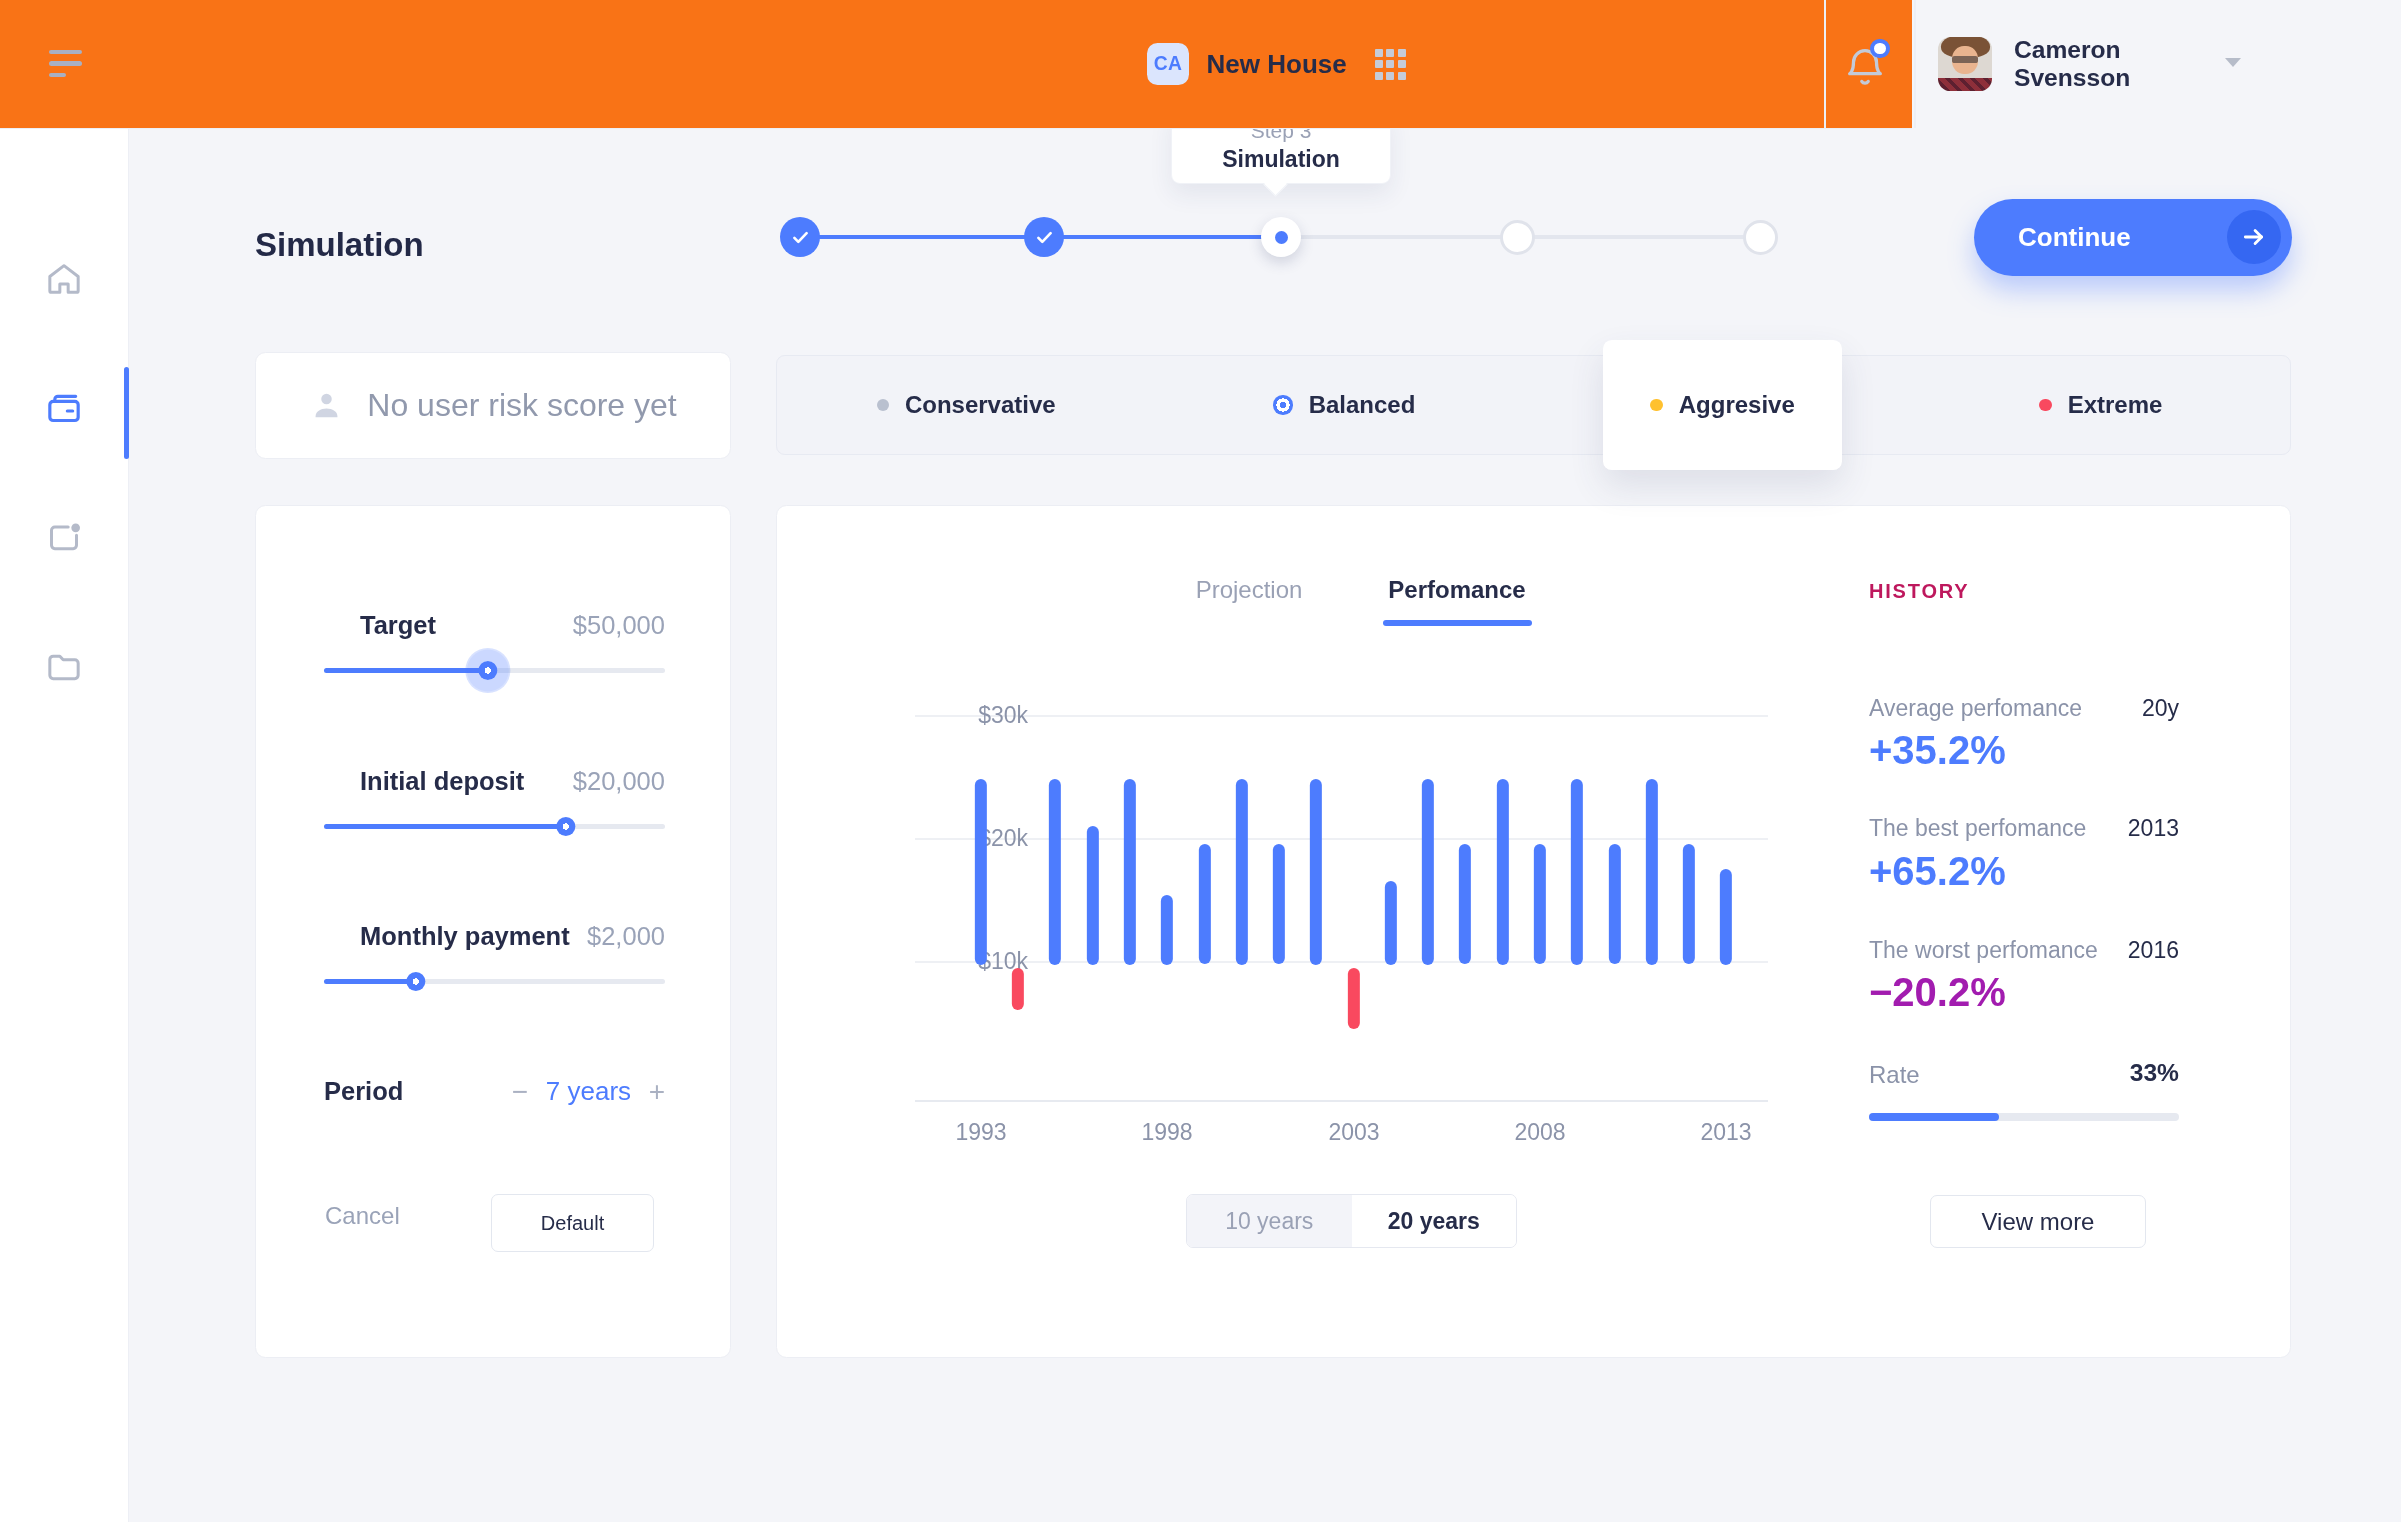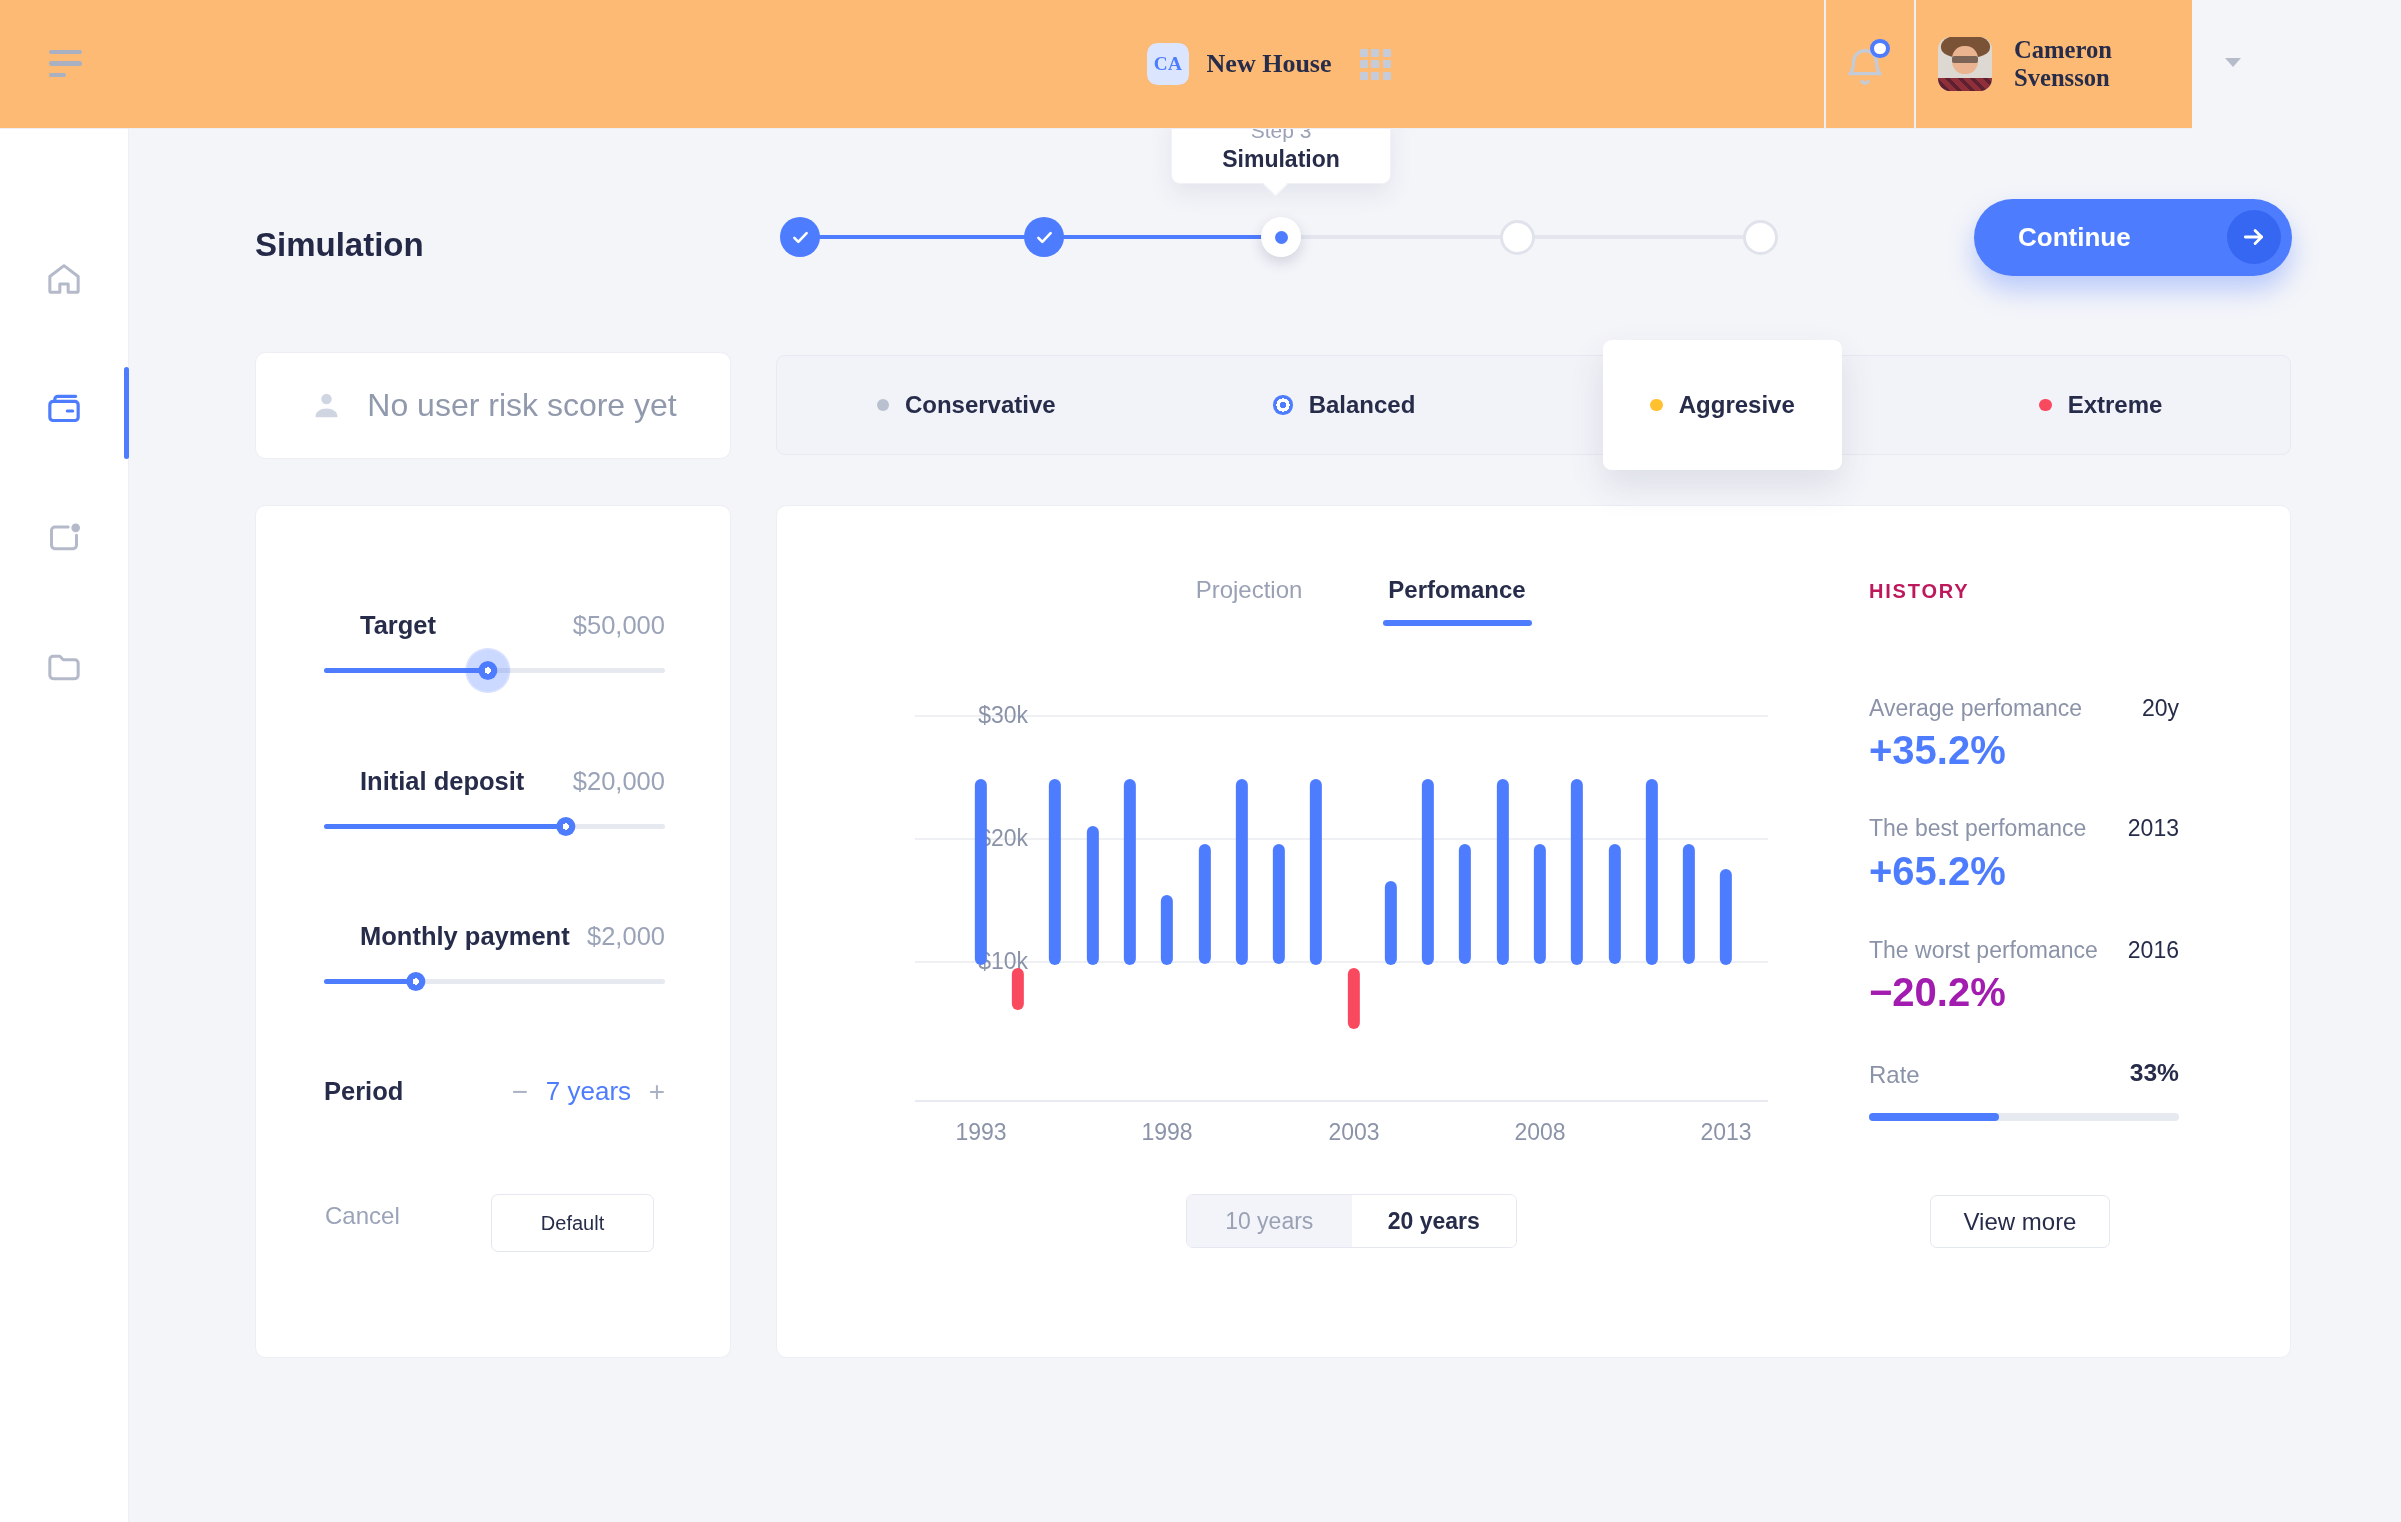--- a/index.html
+++ b/index.html
@@ -6,21 +6,21 @@
   body{
     width:2401px;height:1522px;
     background:#f4f5f9;
     font-family:"Liberation Sans", sans-serif;
     color:#262c49;
     -webkit-font-smoothing:antialiased;
   }
   .app{position:relative;width:2401px;height:1522px;overflow:hidden;}
 
   
-  .topbar{position:absolute;left:0;top:0;width:2192px;height:128px;background:#fdba74;border-bottom:1.8px solid #edeff5;z-index:20;font-family:Liberation Serif, serif;}
+  .topbar{position:absolute;left:0;top:0;width:1912px;height:128px;background:#f97316;border-bottom:1.8px solid #edeff5;z-index:20;}
   .hamburger{position:absolute;left:49px;top:50px;width:35px;height:28px;cursor:pointer;}
   .hamburger i{display:block;height:4.4px;border-radius:2.6px;background:#a9b0c2;margin-bottom:7px;}
   .hamburger i:nth-child(1){width:33px;}
   .hamburger i:nth-child(2){width:33px;}
   .hamburger i:nth-child(3){width:16.7px;}
   .project-group{position:absolute;left:1147px;top:42px;height:44px;display:flex;align-items:center;gap:17.6px;}
   .project-badge{width:42px;height:42px;border-radius:10.5px;background:#dbe5fd;color:#4d7cfe;font-size:19.3px;font-weight:bold;display:flex;align-items:center;justify-content:center;letter-spacing:0.4px;}
   .project-name{font-size:26px;font-weight:600;color:#262c49;}
   .apps-grid{display:grid;grid-template-columns:repeat(3,8px);grid-template-rows:repeat(3,8px);gap:3.5px;margin-left:10.5px;cursor:pointer;}
   .apps-grid i{background:#c5cbd8;border-radius:0.9px;}
@@ -105,21 +105,21 @@
   
   .history{position:absolute;left:1092px;top:0;width:310px;height:853px;}
   .history-title{position:absolute;left:0;top:74px;font-size:20px;font-weight:bold;letter-spacing:1.8px;color:#be185d;}
   .hrow-label{position:absolute;left:0;font-size:23px;color:#8b93a9;}
   .hrow-meta{position:absolute;right:0;font-size:23px;font-weight:400;color:#262c49;}
   .hrow-value{position:absolute;left:0;font-size:40px;font-weight:bold;}
   .rate-label{position:absolute;left:0;top:555px;font-size:24px;color:#8b93a9;}
   .rate-value{position:absolute;right:0;top:553px;font-size:24.6px;font-weight:600;color:#262c49;}
   .rate-bar{position:absolute;left:0;top:607px;width:310px;height:8px;border-radius:4px;background:#e6e9f0;}
   .rate-fill{position:absolute;left:0;top:0;height:8px;border-radius:4px;background:#4d7cfe;}
-  .view-more{position:absolute;left:61px;top:689px;width:180px;height:53px;border:1.8px solid #e3e7ef;border-radius:7px;background:#fff;font-size:24px;color:#262c49;display:flex;align-items:center;justify-content:center;cursor:pointer;box-sizing:border-box;}
+  .view-more{position:absolute;left:61px;top:689px;width:216px;height:53px;border:1.8px solid #e3e7ef;border-radius:7px;background:#fff;font-size:24px;color:#262c49;display:flex;align-items:center;justify-content:center;cursor:pointer;box-sizing:border-box;}
 
   .footer-note{position:absolute;left:776px;top:1406px;width:1515px;text-align:center;font-size:24px;color:#a6adbf;}
 </style>
 </head>
 <body>
 
 <div class="app">
 
   <header class="topbar">
     <div class="hamburger">

